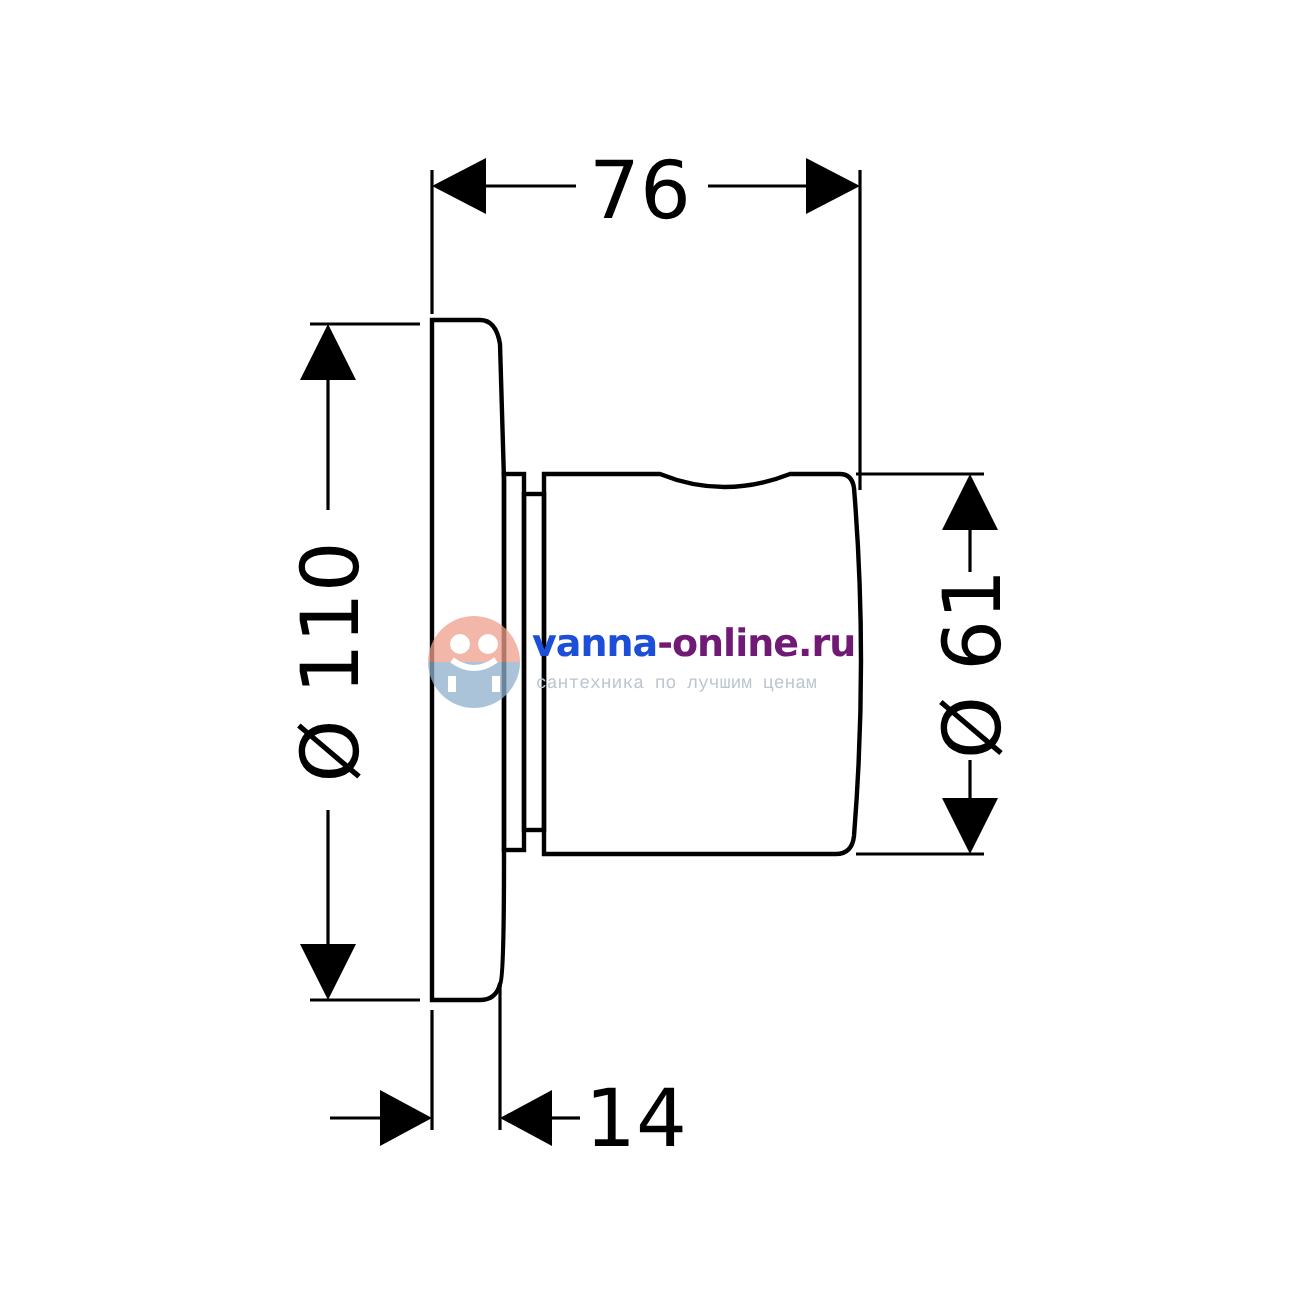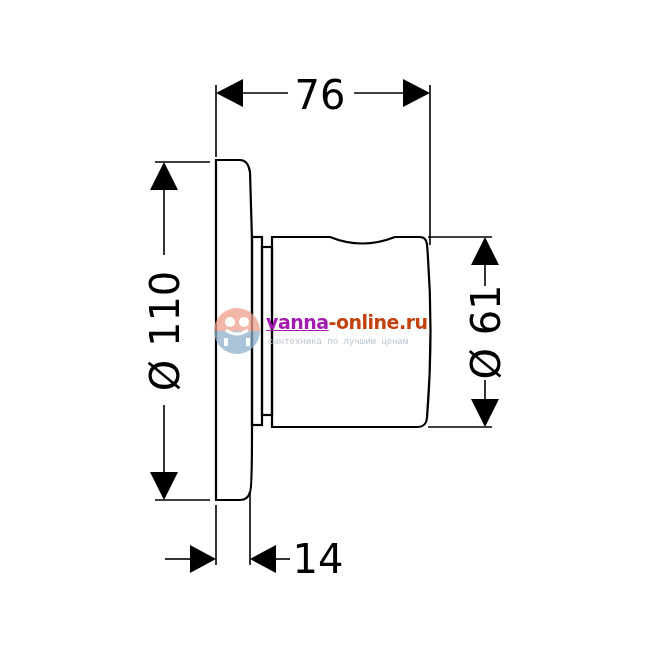--- a/index.html
+++ b/index.html
@@ -1,22 +1,22 @@
 <!DOCTYPE html>
 <html><head>
 <meta charset="utf-8">
 <style>
   html, body { margin:0; padding:0; background:#ffffff; }
   body { width:650px; height:650px; position:relative; overflow:hidden; font-family:"DejaVu Sans", sans-serif; }
   svg { position:absolute; left:0; top:0; }
   .dimtext { font-family:"DejaVu Sans", sans-serif; font-size:40px; fill:#000; }
   .wm { position:absolute; left:214px; top:308px; width:230px; height:50px; }
   .wm-brand { position:absolute; left:52px; top:3px; font-family:"DejaVu Sans", sans-serif; font-weight:bold; font-size:19px; letter-spacing:-0.5px; white-space:nowrap; }
-  .wm-brand .p1 { color:#a21caf;text-decoration:underline; }
-  .wm-brand .p2 { color:#c2410c; }
+  .wm-brand .p1 { color:#1d4ed8; }
+  .wm-brand .p2 { color:#701a75; }
   .wm-sub { position:absolute; left:54px; top:29px; font-family:Liberation Mono, monospace; font-size:9px; color:#bcc6d0; white-space:nowrap; }
   .wm-logo { position:absolute; left:0; top:0; width:46px; height:46px; border-radius:50%; overflow:hidden; opacity:0.75; }
 </style>
 </head>
 <body>
 
 <svg width="650" height="650" viewBox="0 0 650 650">
 
   <g fill="none" stroke="#000" stroke-width="2.2">
     <path d="M216 160 L240 160 Q248 160 250 172 L252 240 L252 430 Q252 490 250 492 Q248 500 240 500 L216 500 Z"></path>

